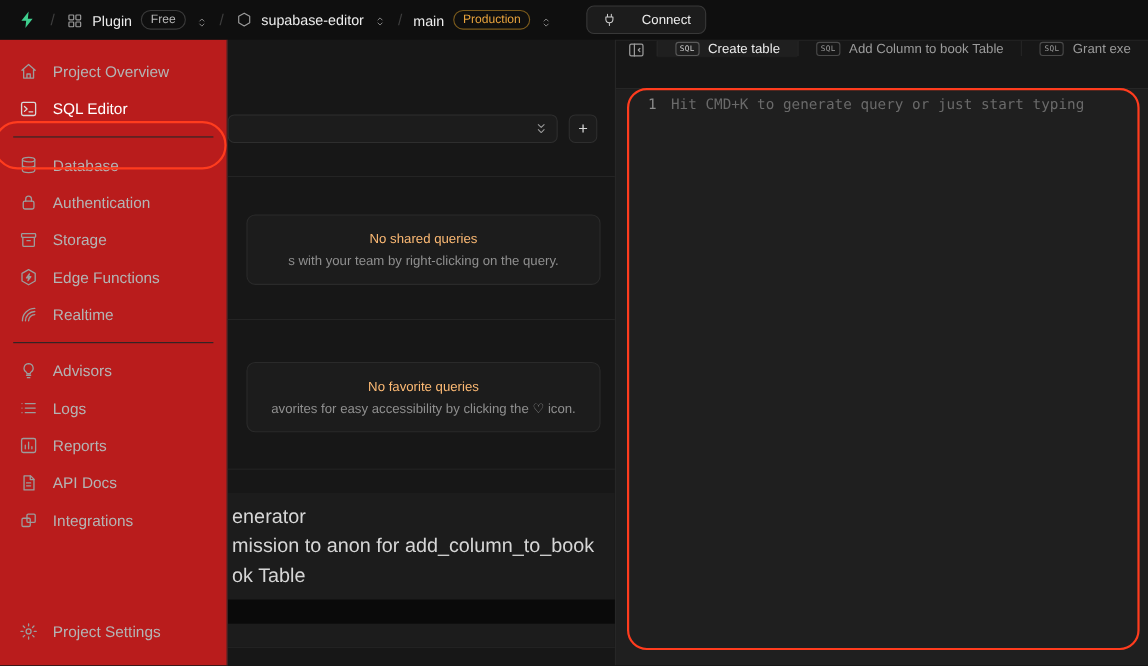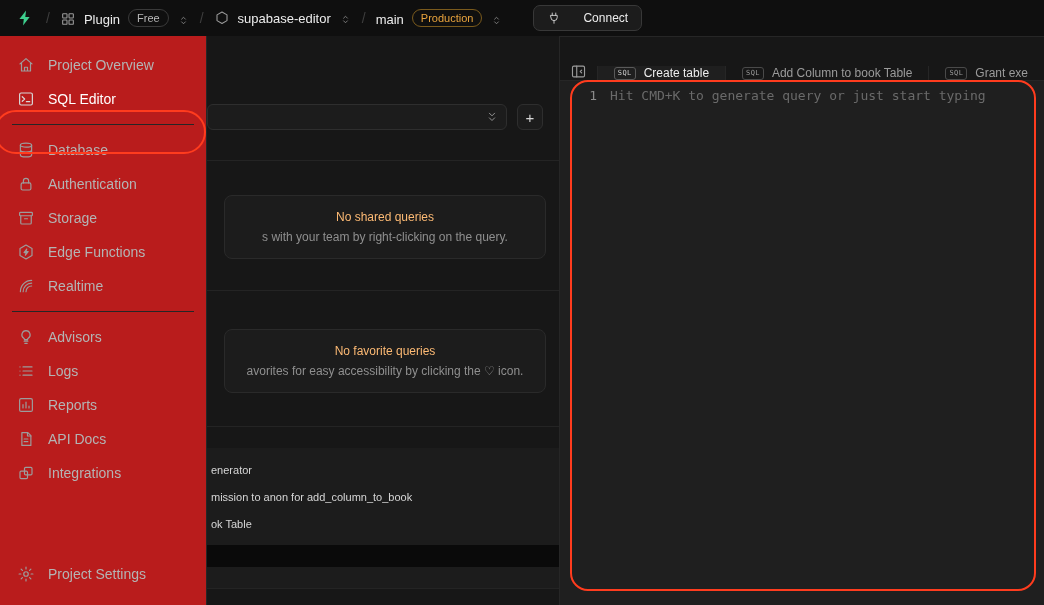--- a/index.html
+++ b/index.html
@@ -71,26 +71,26 @@
   .qp-divider { position:absolute; left:0; right:0; height:1px; background:#242424; }
   .qp-card {
     position:absolute; left:17px; width:322px; background:#1c1c1c;
     border:1px solid #2a2a2a; border-radius:8px;
     display:flex; flex-direction:column; align-items:center; justify-content:center;
     gap:6px; text-align:center; overflow:hidden; padding:10px 2px;
   }
   .qp-card .t { font-size:12px; color:#fdba74; }
   .qp-card .d { font-size:12px; color:#8f8f8f; white-space:nowrap; }
   .qp-list { position:absolute; top:412px; left:0; right:0; height:140px; background:#1c1c1c; padding-top:8px; }
-  .qp-row { height:27px; display:flex; align-items:center; padding:0 8px 0 4px; font-size:11px; color:#d6d6d6; white-space:nowrap; cursor:pointer; }
+  .qp-row { height:27px; display:flex; align-items:center; padding:0 8px 0 4px; font-size:18px; color:#d6d6d6; white-space:nowrap; cursor:pointer; }
   .qp-selected { position:absolute; top:97px; left:0; right:0; height:22px; background:#0a0a0a; cursor:pointer; }
 
   
   .editor-pane { position:absolute; top:36px; left:560px; right:0; bottom:0; background:#171717; border-top:1px solid #262626; }
-  .tabbar { position:relative; display:flex; height:44px; border-bottom:1px solid #262626; align-items:flex-end; }
+  .tabbar { position:relative; display:flex; height:44px; border-bottom:1px solid #262626; align-items:flex-start; }
   .collapse-btn { width:40px; display:flex; align-items:center; justify-content:center; color:#9c9c9c; cursor:pointer; }
   .collapse-btn .ico { width:17px; height:17px; }
   .tab {
     display:flex; align-items:center; gap:8px; padding:0 16px; font-size:12px;
     color:#9b9b9b; border-left:1px solid #262626; white-space:nowrap; cursor:pointer;
   }
   .tab.active { background:#1f1f1f; color:#ededed; box-shadow:0 1px 0 #1f1f1f; }
   .sql-badge {
     font-family:"DejaVu Sans Mono", monospace; font-size:7px; letter-spacing:.4px;
     border:1px solid #4a4a4a; border-radius:3px; padding:1.5px 3px; color:#9b9b9b;

